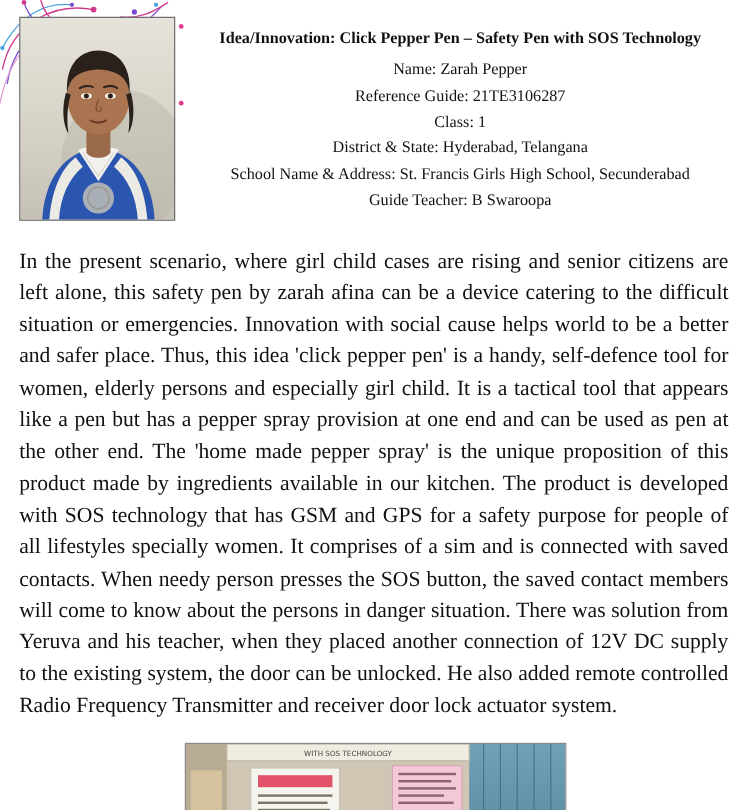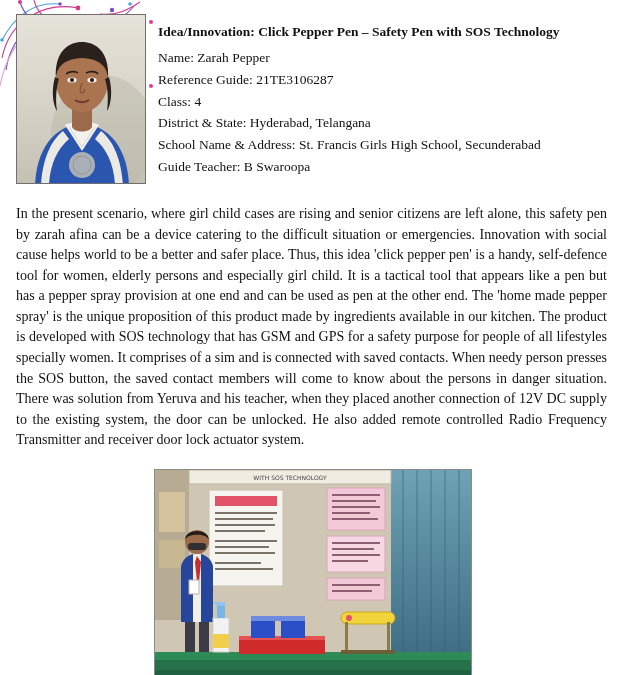--- a/index.html
+++ b/index.html
@@ -48,20 +48,21 @@
     overflow: hidden;
     background: #d9d7cf;
     position: relative;
   }
   .photo-frame svg { display: block; }
 
   .details {
     flex: 1 1 auto;
     padding-top: 10px;
     position: relative;
+    text-align: center;
   }
   .details .title {
     font-weight: bold;
     font-size: 13.5px;
     line-height: 1.25;
     margin-bottom: 6px;
   }
   .detail-line {
     font-size: 13.5px;
     line-height: 1.62;
@@ -76,21 +77,21 @@
     height: 4px;
     background: #e23b8e;
     border-radius: 50%;
   }
   .dot-a { top: 6px; }
   .dot-b { top: 70px; }
 
   
   .body-text {
     margin-top: 20px;
-    font-size: 14px;
+    font-size: 18px;
     line-height: 1.47;
     text-align: justify;
     text-justify: inter-word;
     padding-right: 2px;
   }
 
   
   .photo2-wrap {
     margin-top: 18px;
     display: flex;
@@ -182,21 +183,21 @@
       </svg>
     </div>
 
     <div class="details">
       <span class="pink-dot dot-a"></span>
       <span class="pink-dot dot-b"></span>
 
       <div class="title">Idea/Innovation: Click Pepper Pen – Safety Pen with SOS Technology</div>
       <div class="detail-line">Name: Zarah Pepper</div>
       <div class="detail-line">Reference Guide: 21TE3106287</div>
-      <div class="detail-line">Class:  4</div>
+      <div class="detail-line">Class:  1</div>
       <div class="detail-line">District &amp; State: Hyderabad, Telangana</div>
       <div class="detail-line">School Name &amp; Address: St. Francis Girls High School, Secunderabad</div>
       <div class="detail-line">Guide Teacher: B Swaroopa</div>
     </div>
   </div>
 
   <div class="body-text">In the present scenario, where girl child cases are rising and senior citizens are left alone, this safety pen by zarah afina can be a device catering to the difficult situation or emergencies. Innovation with social cause helps world to be a better and safer place. Thus, this idea 'click pepper pen' is a handy, self-defence tool for women, elderly persons and especially girl child. It is a tactical tool that appears like a pen but has a pepper spray provision at one end and can be used as pen at the other end. The 'home made pepper spray' is the unique proposition of this product made by ingredients available in our kitchen. The product is developed with SOS technology that has GSM and GPS for a safety purpose for people of all lifestyles specially women. It comprises of a sim and is connected with saved contacts. When needy person presses the SOS button, the saved contact members will come to know about the persons in danger situation. There was solution from Yeruva and his teacher, when they placed another connection of 12V DC supply to the existing system, the door can be unlocked. He also added remote controlled Radio Frequency Transmitter and receiver door lock actuator system.</div>
 
   <div class="photo2-wrap">
     <div class="photo2">

